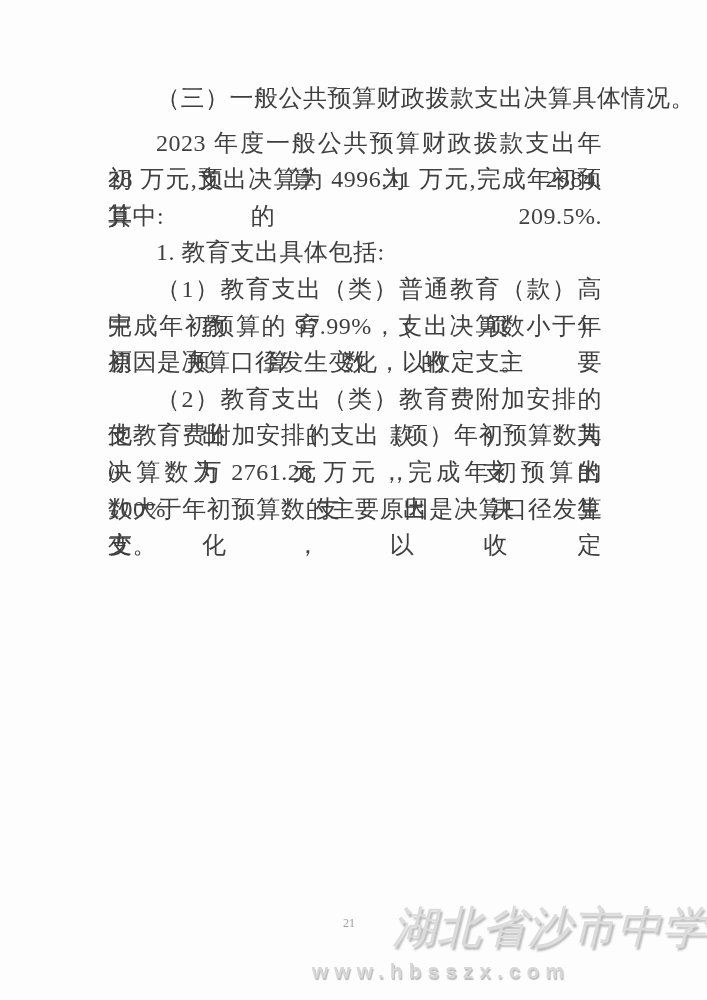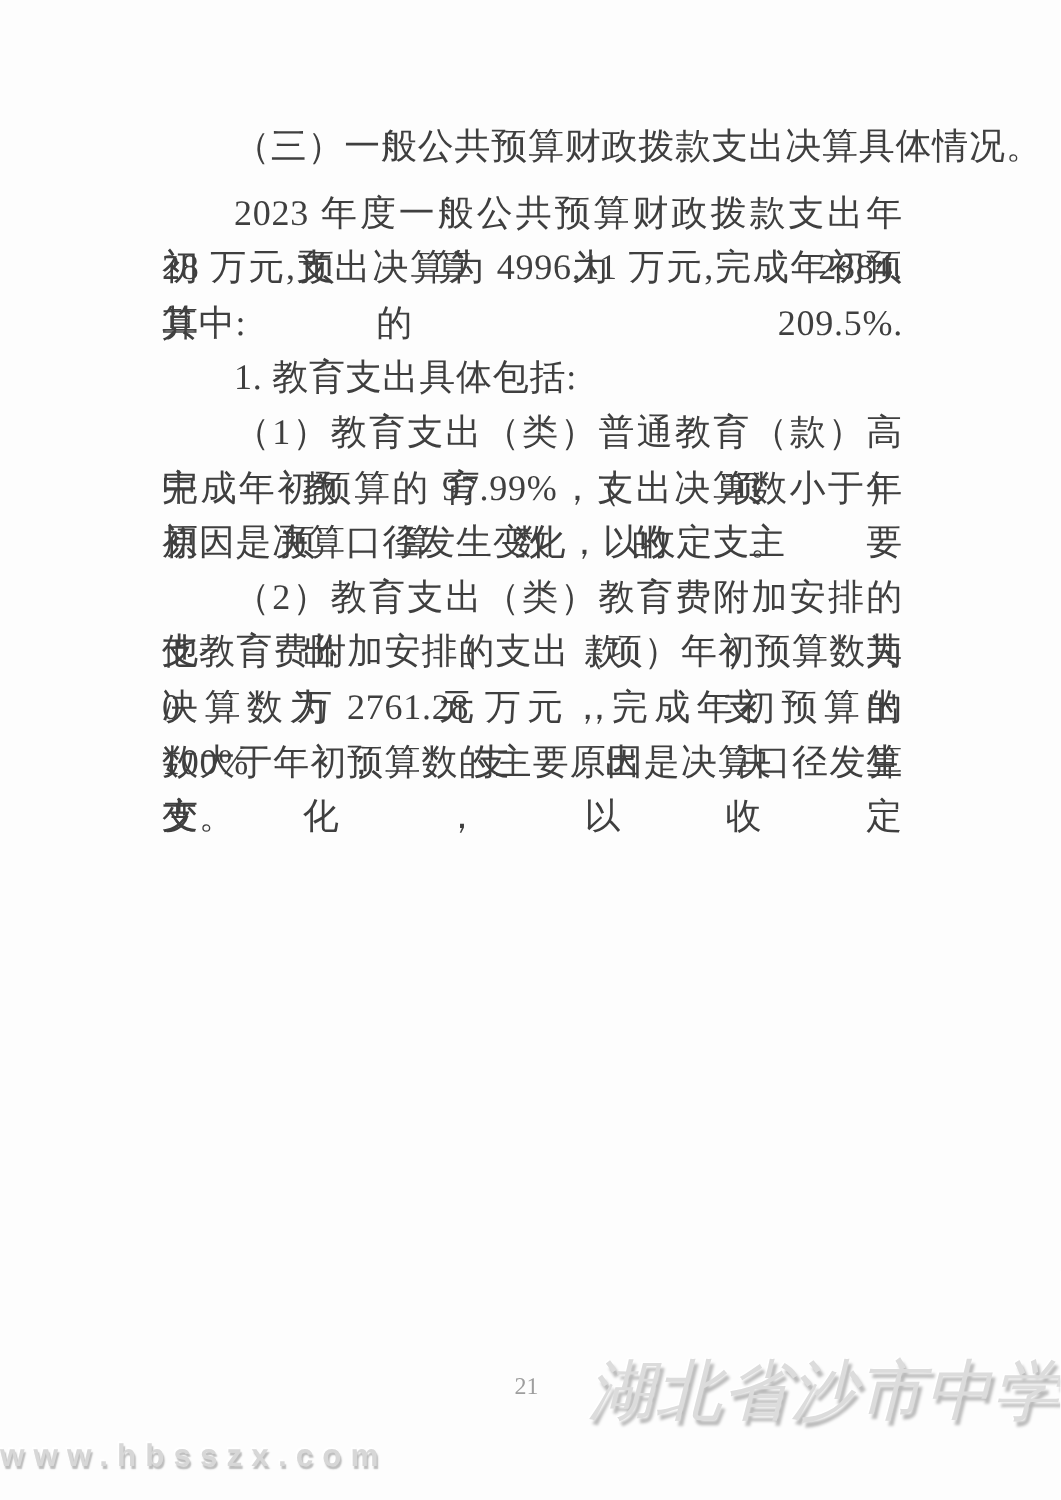--- a/index.html
+++ b/index.html
@@ -34,21 +34,21 @@
   .line.justify {
     white-space: normal;
     text-align: justify;
     text-align-last: justify;
   }
   .line.heading { margin-bottom: 8px; }
   .page-number {
     position: absolute;
     left: 343px;
     top: 916px;
-    font-size: 16px;
+    font-size: 12px;
     color: #9e9e9e;
     z-index: 3;
     font-family: "Liberation Serif", "DejaVu Serif", serif;
   }
   .watermark {
     position: absolute;
     left: 0;
     width: 707px;
     text-align: center;
     z-index: 2;
@@ -65,21 +65,21 @@
     letter-spacing: 1px;
     color: #dcdcdc;
     text-shadow: 2px 3px 2px #b9b9b9, -1px -1px 0 #ffffff;
     font-family: "Liberation Serif", "DejaVu Serif", serif;
   }
   .wm-url {
     position: absolute;
     top: 959px;
     left: 0;
     width: 570px;
-    text-align: left;
+    text-align: right;
     font-size: 21px;
     font-weight: bold;
     letter-spacing: 6px;
     color: #d7d7d7;
     text-shadow: 1px 2px 1px #bcbcbc, -1px -1px 0 #ffffff;
     font-family: "Liberation Sans", "DejaVu Sans", sans-serif;
   }
 </style>
 </head>
 <body>

